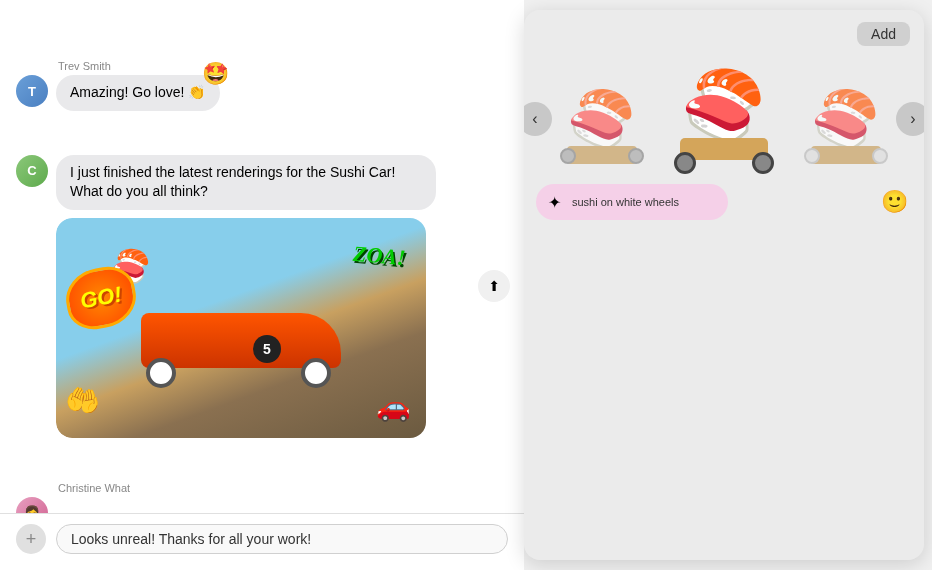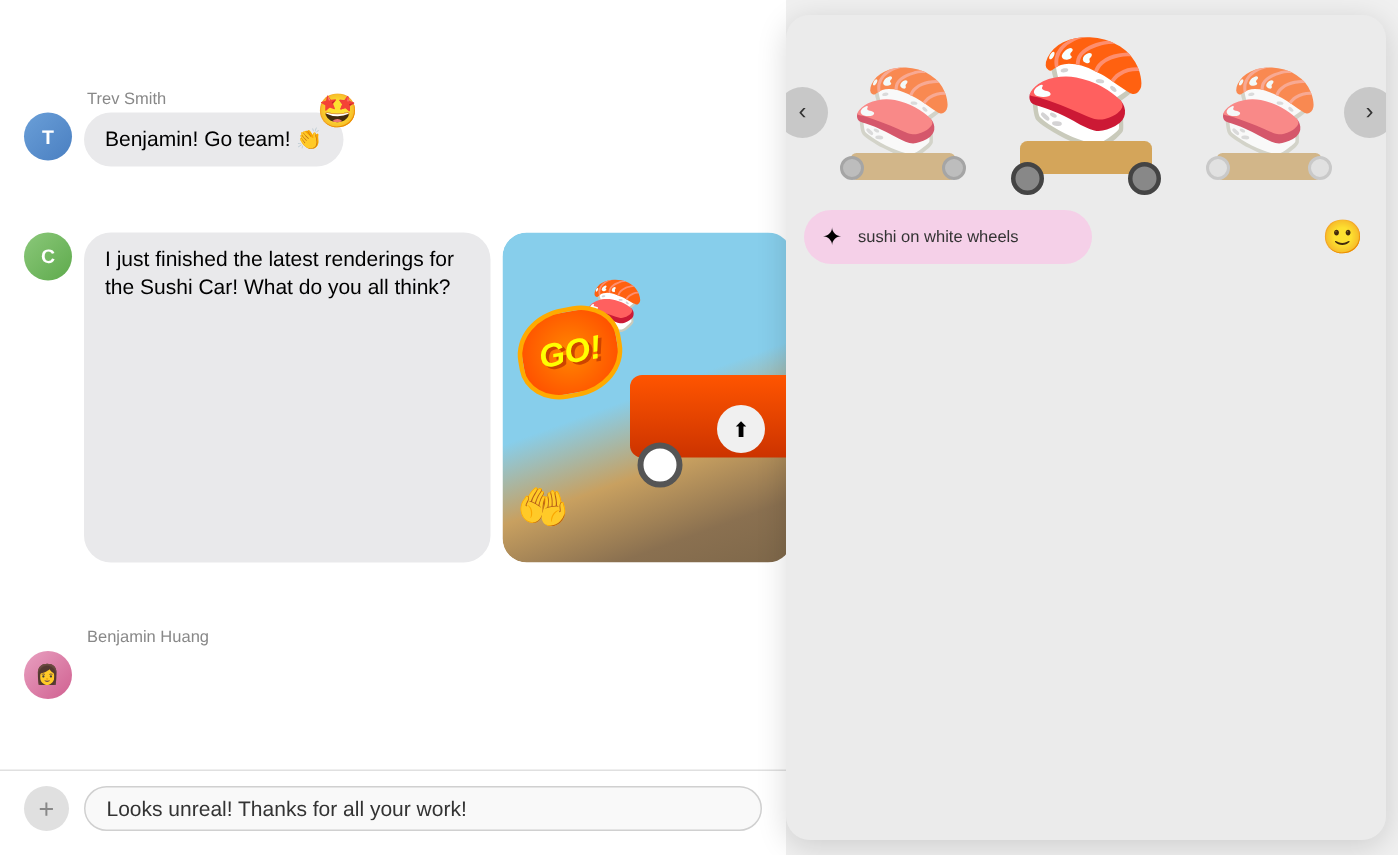--- a/index.html
+++ b/index.html
@@ -415,30 +415,30 @@
 <body>
 
 <div class="chat-area">
   <div class="messages-list">
 
     <div class="message-group">
       <div class="sender-name">Trev Smith</div>
       <div class="message-row">
         <div class="avatar avatar-trev">T</div>
         <div style="position:relative">
-          <div class="bubble bubble-small">Benjamin! Go team! 👏</div>
+          <div class="bubble bubble-small">Amazing! Go love! 👏</div>
           <span class="emoji-bubble">🤩</span>
         </div>
       </div>
     </div>
 
     <div class="message-group">
       <div class="message-row">
         <div class="avatar avatar-chad">C</div>
-        <div style="display:flex;flex-direction:row;gap:8px">
+        <div style="display:flex;flex-direction:column;gap:8px">
           <div class="bubble">I just finished the latest renderings for the Sushi Car! What do you all think?</div>
 
           <div class="image-bubble">
             <div class="sushi-car-image">
 
               <div class="sticker-sushi-top">🍣</div>
               <div class="sticker-go">GO!</div>
               <div class="sticker-zoom">ZOA!</div>
 
               <div class="car-body">
@@ -449,41 +449,44 @@
               </div>
               <div class="sticker-hands">🤲</div>
               <div class="sticker-car-bottom">🚗</div>
             </div>
           </div>
         </div>
       </div>
     </div>
 
     <div class="message-group">
-      <div class="sender-name">Benjamin Huang</div>
+      <div class="sender-name">Christine What</div>
       <div class="message-row">
         <div class="avatar avatar-christine">👩</div>
       </div>
     </div>
 
   </div>
 
   <div class="chat-input-bar">
     <button class="plus-button">
       <span>+</span>
     </button>
     <input class="chat-input" type="text" value="Looks unreal! Thanks for all your work!" style="">
   </div>
 </div>
 
 <button class="img-share-btn">
   <span>⬆</span>
 </button>
 
 <div class="gen-panel">
+  <div class="gen-panel-top">
+    <button class="add-button">Add</button>
+  </div>
 
   <div class="sushi-carousel">
     <button class="carousel-arrow">
       <span>‹</span>
     </button>
 
     <div class="sushi-images-row">
 
       <div class="sushi-car-item" style="opacity:0.7">
         <div class="sushi-car-render">

